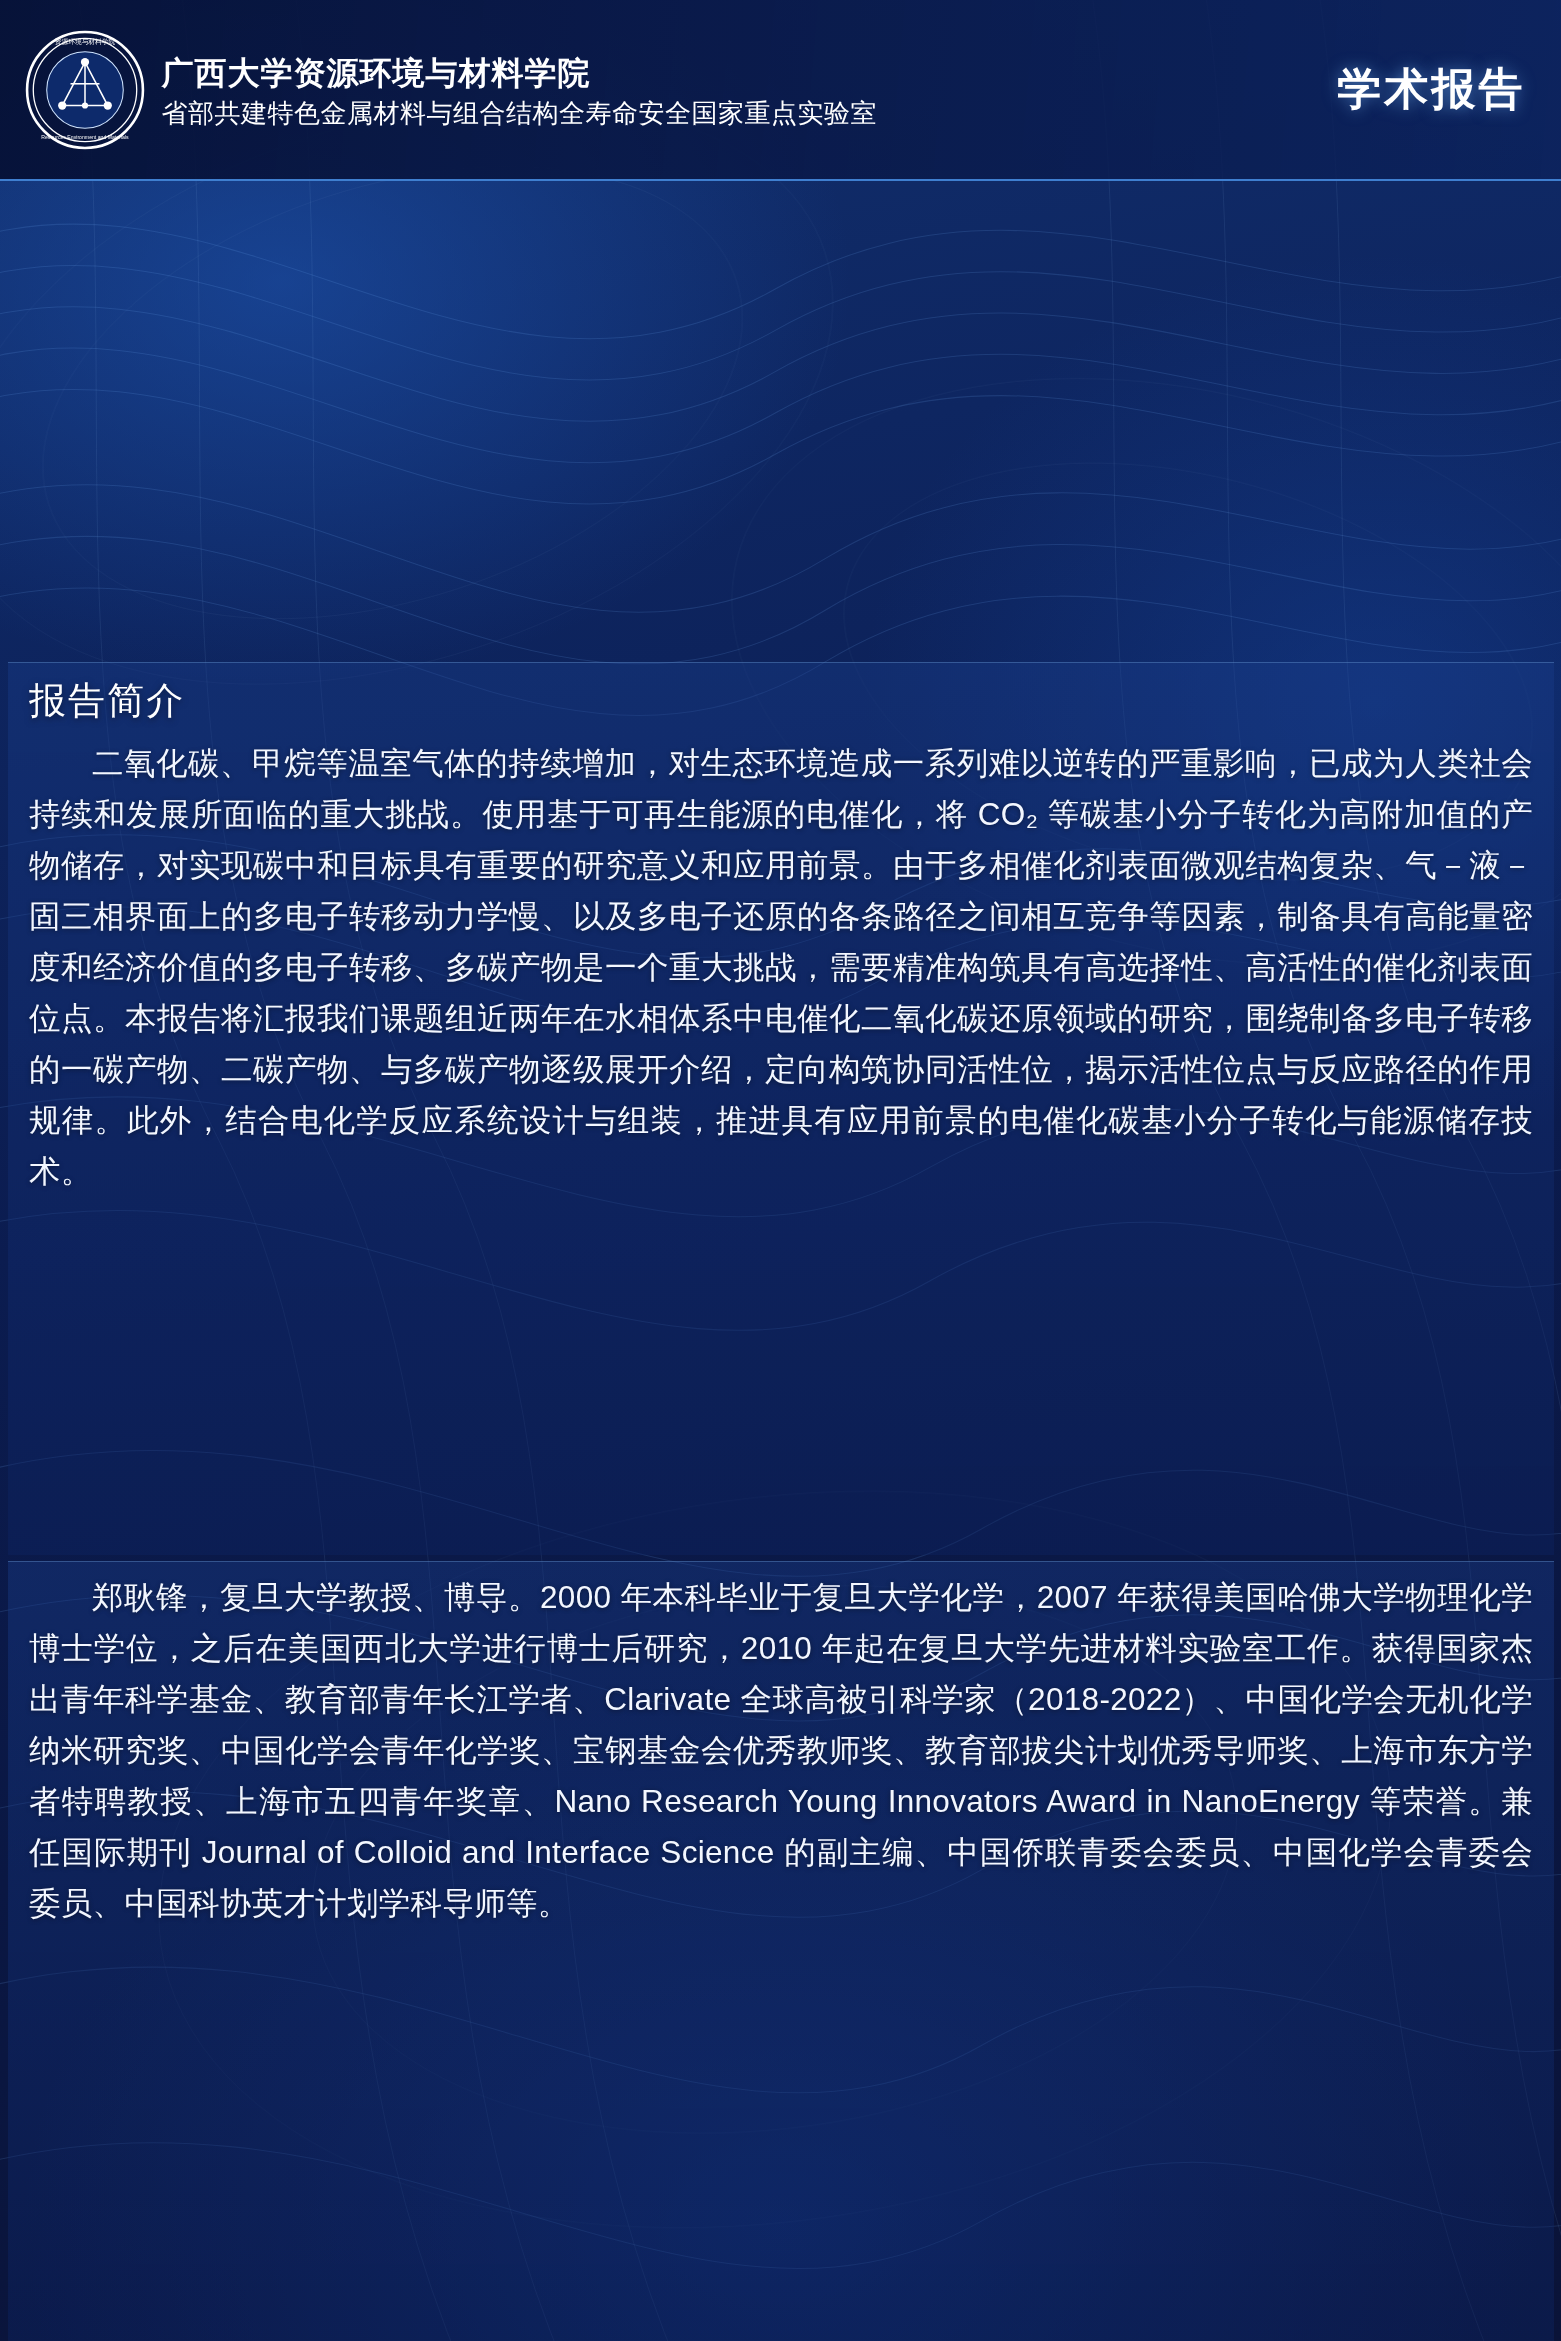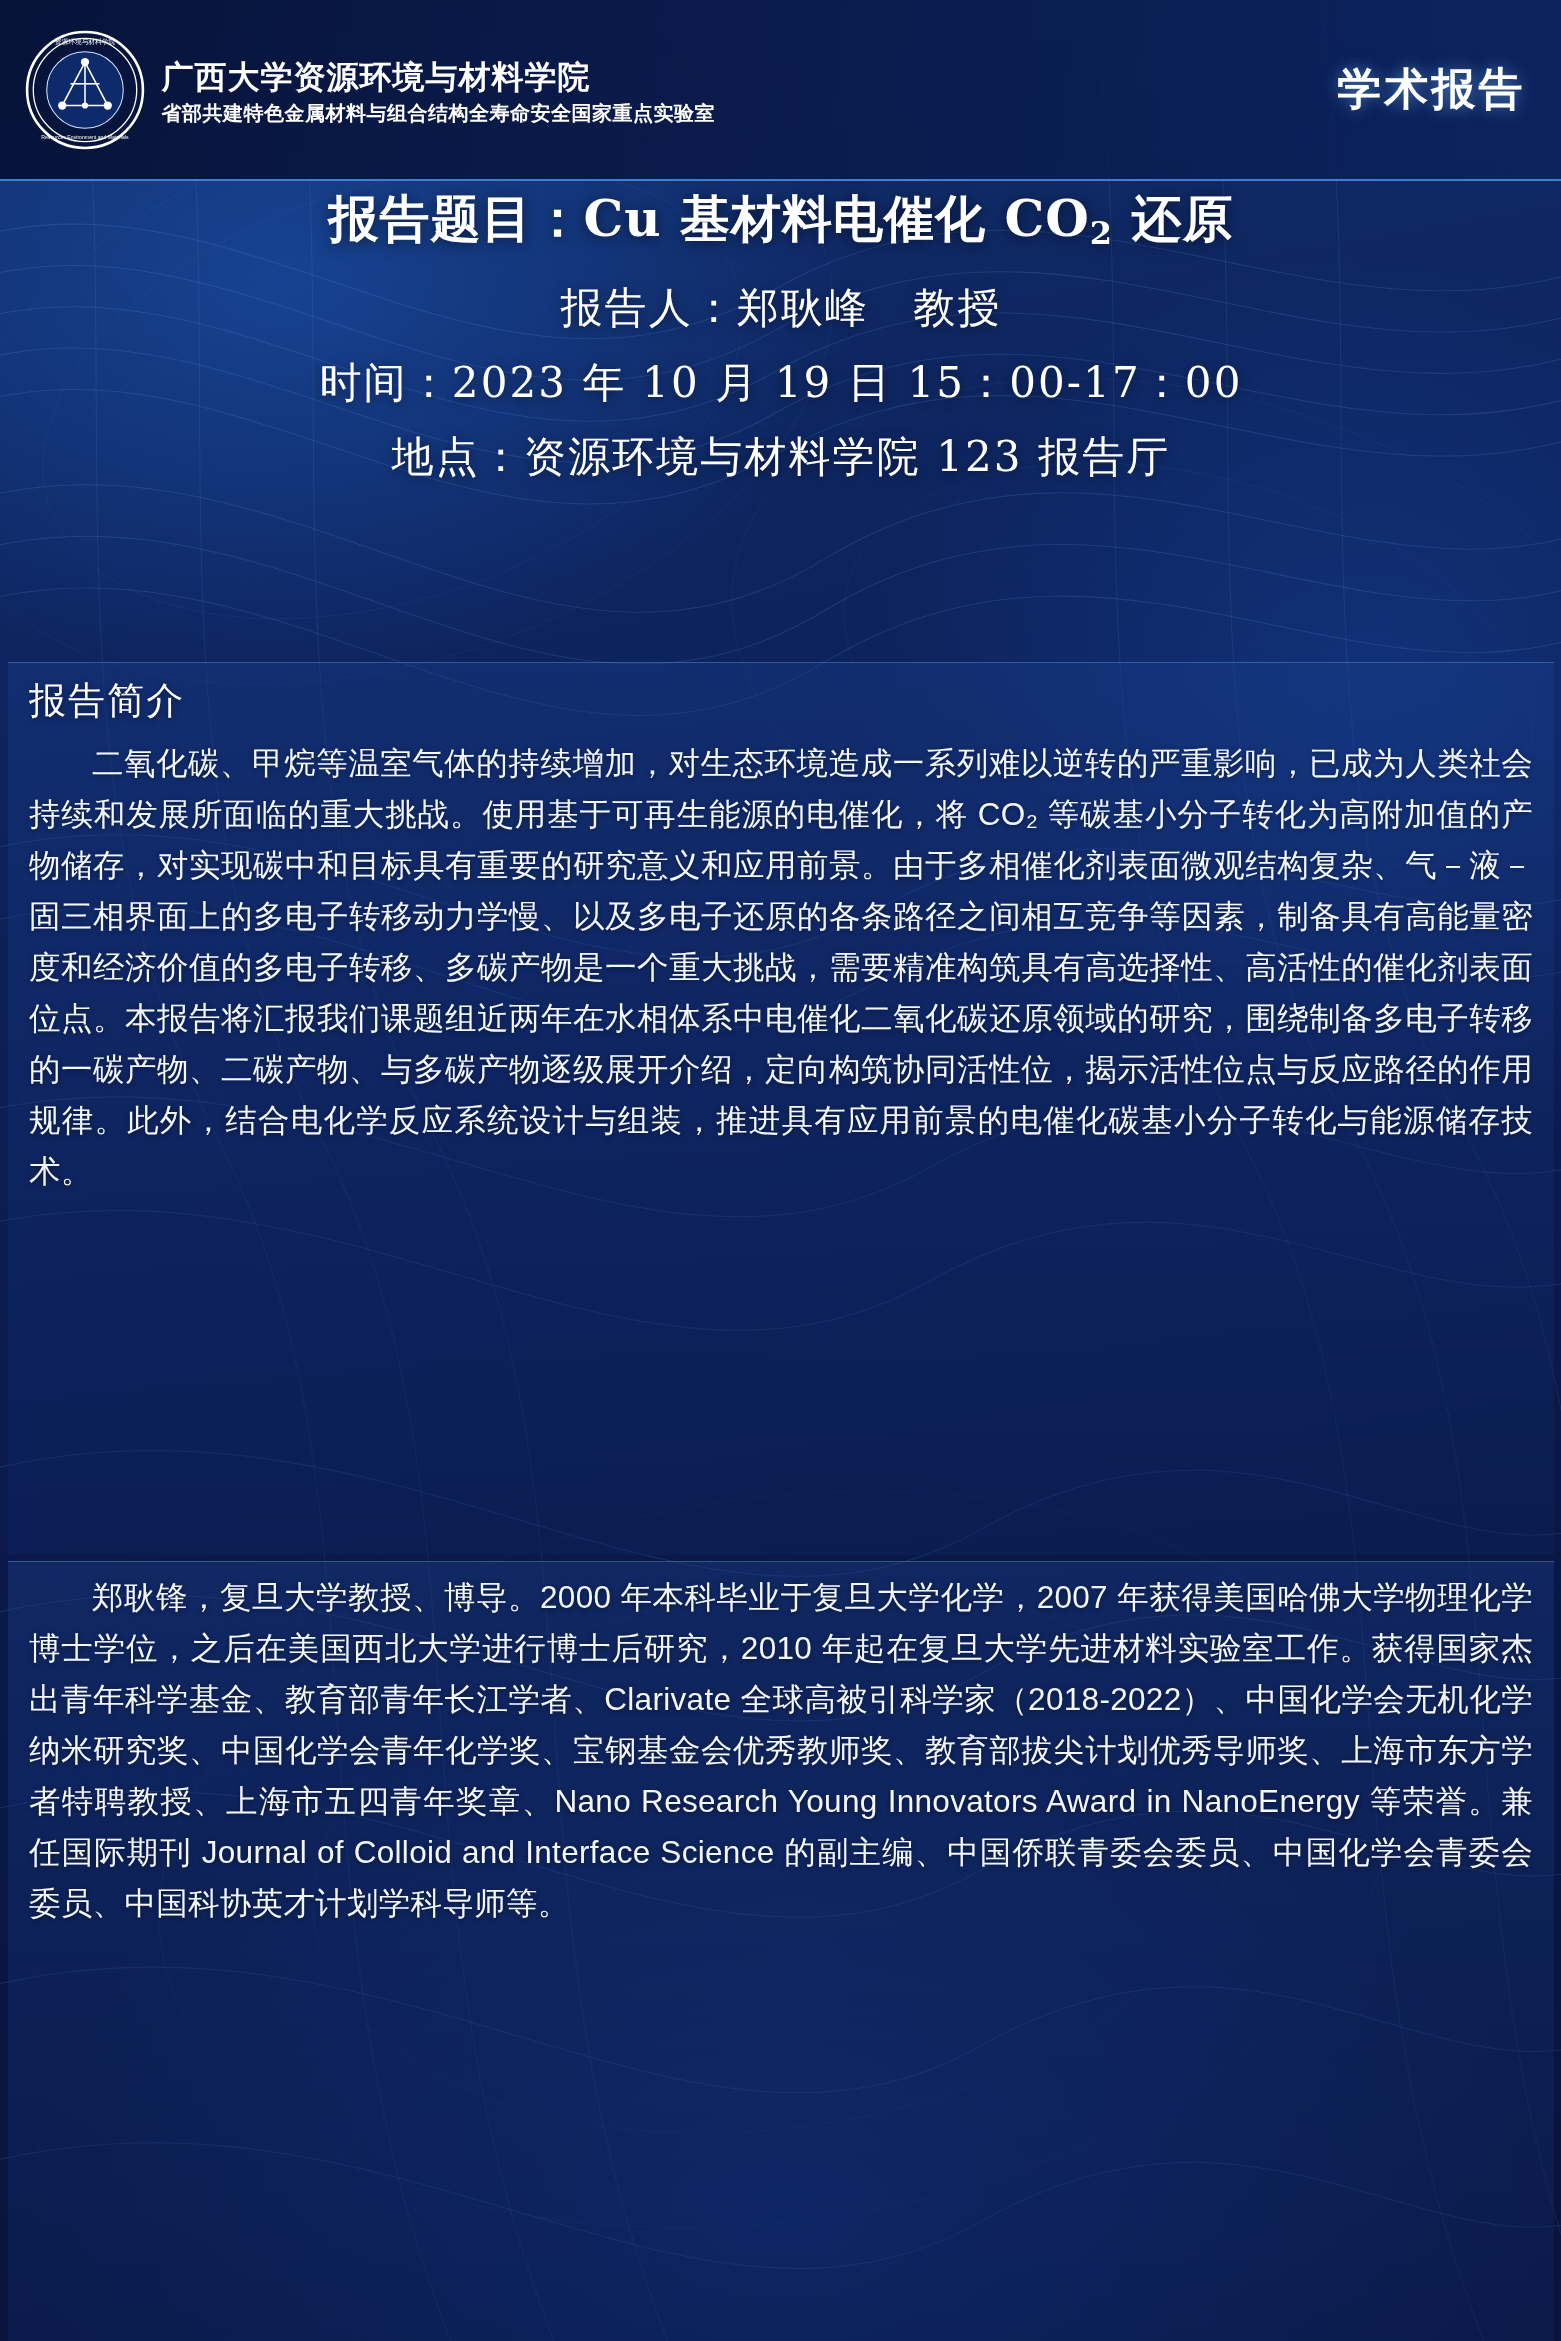--- a/index.html
+++ b/index.html
@@ -61,22 +61,22 @@
     gap: 0;
     padding-top: 3.1px;
   }
   .header-line1 {
     font-size: 32px;
     font-weight: bold;
     letter-spacing: 1px;
     color: #ffffff;
   }
   .header-line2 {
-    font-size: 20px;
-    font-weight: bold;
+    font-size: 26px;
+    font-weight: normal;
     letter-spacing: 0.5px;
     color: #ffffff;
   }
   .header-badge {
     flex: 0 0 auto;
     font-size: 44px;
     font-weight: bold;
     letter-spacing: 3.1px;
     color: #ffffff;
     text-shadow: 0 0 14.5px rgba(120,190,255,0.55);
@@ -216,28 +216,20 @@
     </div>
 
     <div class="header-titles">
       <div class="header-line1">广西大学资源环境与材料学院</div>
       <div class="header-line2">省部共建特色金属材料与组合结构全寿命安全国家重点实验室</div>
     </div>
 
     <div class="header-badge">学术报告</div>
   </div>
 
-  <div class="title-block">
-    <div class="talk-title">
-      <span>报告题目：Cu 基材料电催化 CO</span><sub>2</sub><span> 还原</span>
-    </div>
-    <div class="meta-line">报告人：郑耿峰　教授</div>
-    <div class="meta-line">时间：2023 年 10 月 19 日 15：00-17：00</div>
-    <div class="meta-line">地点：资源环境与材料学院 123 报告厅</div>
-  </div>
 
   <div class="section section-abstract">
     <div class="section-title">报告简介</div>
     <div class="section-body">二氧化碳、甲烷等温室气体的持续增加，对生态环境造成一系列难以逆转的严重影响，已成为人类社会持续和发展所面临的重大挑战。使用基于可再生能源的电催化，将 CO₂ 等碳基小分子转化为高附加值的产物储存，对实现碳中和目标具有重要的研究意义和应用前景。由于多相催化剂表面微观结构复杂、气－液－固三相界面上的多电子转移动力学慢、以及多电子还原的各条路径之间相互竞争等因素，制备具有高能量密度和经济价值的多电子转移、多碳产物是一个重大挑战，需要精准构筑具有高选择性、高活性的催化剂表面位点。本报告将汇报我们课题组近两年在水相体系中电催化二氧化碳还原领域的研究，围绕制备多电子转移的一碳产物、二碳产物、与多碳产物逐级展开介绍，定向构筑协同活性位，揭示活性位点与反应路径的作用规律。此外，结合电化学反应系统设计与组装，推进具有应用前景的电催化碳基小分子转化与能源储存技术。</div>
   </div>
 
   <div class="section section-bio">
     <div class="section-body">郑耿锋，复旦大学教授、博导。2000 年本科毕业于复旦大学化学，2007 年获得美国哈佛大学物理化学博士学位，之后在美国西北大学进行博士后研究，2010 年起在复旦大学先进材料实验室工作。获得国家杰出青年科学基金、教育部青年长江学者、Clarivate 全球高被引科学家（2018-2022）、中国化学会无机化学纳米研究奖、中国化学会青年化学奖、宝钢基金会优秀教师奖、教育部拔尖计划优秀导师奖、上海市东方学者特聘教授、上海市五四青年奖章、Nano Research Young Innovators Award in NanoEnergy 等荣誉。兼任国际期刊 Journal of Colloid and Interface Science 的副主编、中国侨联青委会委员、中国化学会青委会委员、中国科协英才计划学科导师等。</div>
   </div>
 

